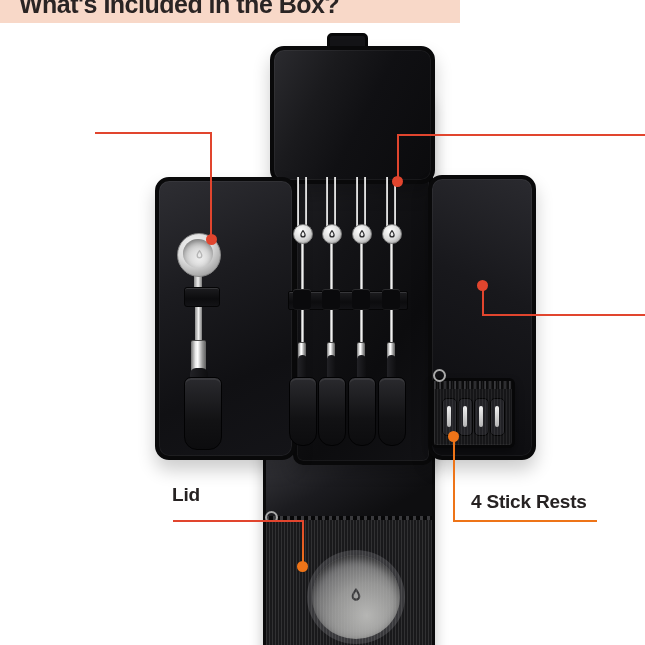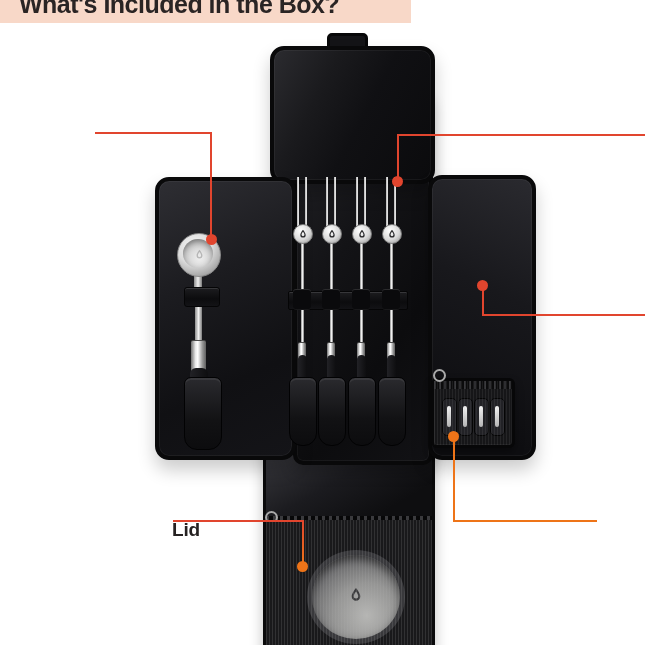--- a/index.html
+++ b/index.html
@@ -1,21 +1,21 @@
 <!DOCTYPE html>
 <html><head>
 <meta charset="utf-8">
 <style>
   html,body{margin:0;padding:0;background:#ffffff;}
   .stage{position:relative;width:645px;height:645px;background:#ffffff;overflow:hidden;
          font-family:"Liberation Sans",sans-serif;}
   .abs{position:absolute;}
 
   
-  .banner{position:absolute;left:0;top:0;width:411px;height:23px;background:#f8d8c8;overflow:hidden;}
+  .banner{position:absolute;left:0;top:0;width:460px;height:23px;background:#f8d8c8;overflow:hidden;}
   .banner-text{position:absolute;left:19px;top:-9px;font-weight:700;font-size:25px;line-height:26px;
                letter-spacing:-0.5px;color:#2a2424;white-space:nowrap;}
 
   
   .callout{position:absolute;font-weight:700;font-size:19px;line-height:20px;letter-spacing:-0.2px;
            color:#262222;white-space:nowrap;}
 
   
   .line{position:absolute;background:#e1452e;}
   .line.orange{background:#ee7418;}
@@ -231,15 +231,16 @@
   <div class="line" style="left:482px;top:314px;width:163px;height:2px;"></div>
 
   <div class="dot orange" style="left:448px;top:431px;"></div>
   <div class="line orange" style="left:453px;top:437px;width:2px;height:85px;"></div>
   <div class="line orange" style="left:453px;top:520px;width:144px;height:2px;"></div>
 
   <div class="line" style="left:173px;top:520px;width:131px;height:2px;"></div>
   <div class="line" style="left:302px;top:520px;width:2px;height:45px;background:linear-gradient(180deg,#e1452e,#ee7418);"></div>
   <div class="dot orange" style="left:297px;top:561px;"></div>
 
-  <div class="callout" style="left:172px;top:520px;">Lid</div>
+  <div class="callout" style="left:471px;top:492px;">4 Stick Rests</div>
+  <div class="callout" style="left:172px;top:485px;">Lid</div>
 
 </div>
 
 </body></html>

